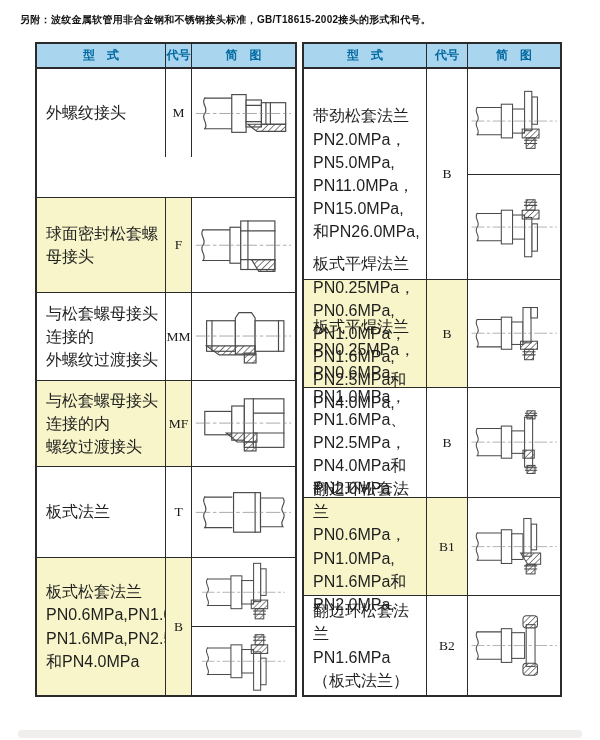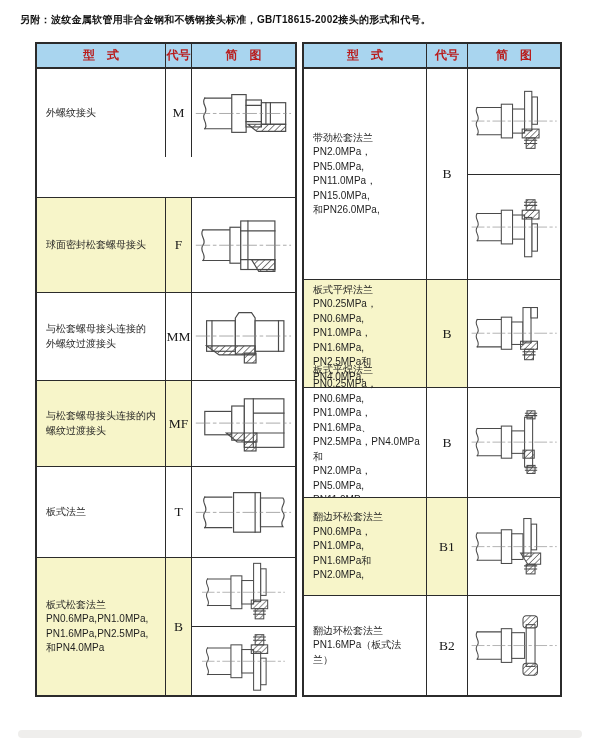--- a/index.html
+++ b/index.html
@@ -17,36 +17,36 @@
     position:absolute;top:42px;height:655px;box-sizing:border-box;
     border:2px solid var(--border,#2b2b2b);
     display:flex;flex-direction:column;background:#fff;
   }
   #left-table{left:35px;width:262px;}
   #right-table{left:302px;width:260px;}
   .thead{
     display:flex;height:25px;box-sizing:border-box;flex:0 0 auto;
     border-bottom:2px solid var(--border,#2b2b2b);
     background:var(--header-bg,#a9d5ef);
-    font-weight:bold;font-size:12px;color:#b91c1c;
+    font-weight:bold;font-size:12px;color:#0369a1;
   }
   .hc{display:flex;align-items:center;justify-content:center;box-sizing:border-box;}
   .c-type{width:128px;box-sizing:border-box;}
   .c-code{width:27px;box-sizing:border-box;
     border-left:1px solid var(--border,#2b2b2b);
     border-right:1px solid var(--border,#2b2b2b);}
   .c-diag{flex:1;box-sizing:border-box;}
   #right-table .c-type{width:122px}
   #right-table .c-code{width:42px}
   .tbody{flex:1;display:flex;flex-direction:column;min-height:0;}
   .trow{display:flex;box-sizing:border-box;min-height:0;}
   .trow + .trow{border-top:1px solid var(--border,#2b2b2b);}
   .trow .c-type{
     display:flex;align-items:center;
-    padding:4px 5px 4px 9px;font-size:10px;line-height:1.45;
+    padding:4px 5px 4px 9px;font-size:16px;line-height:1.45;
     white-space:pre-line;
   }
   .trow .c-code{
     display:flex;align-items:center;justify-content:center;
     font-family:"Liberation Serif", serif;font-size:13.5px;color:#1a1a1a;
   }
   .trow .c-diag{display:flex;flex-direction:column;background:#fff;}
   .trow.highlight .c-type,
   .trow.highlight .c-code{background:var(--highlight-bg,#f7f5c9);}
   .diag-sub{flex:1;display:flex;align-items:center;justify-content:center;overflow:hidden;background:#fff;min-height:0;}

